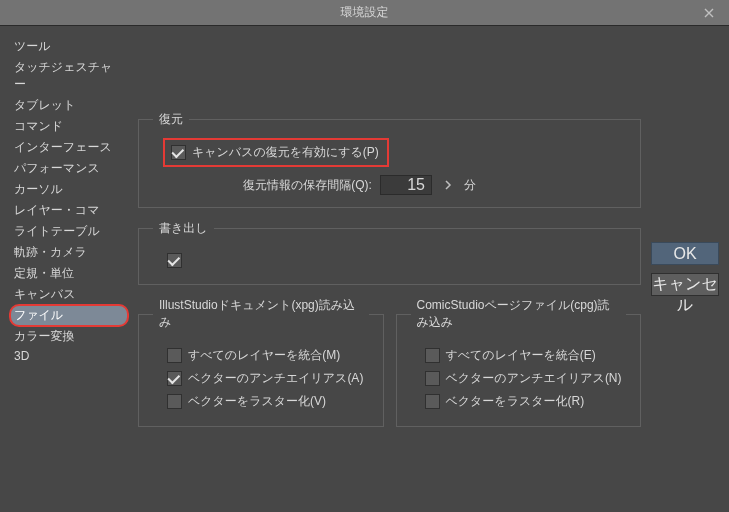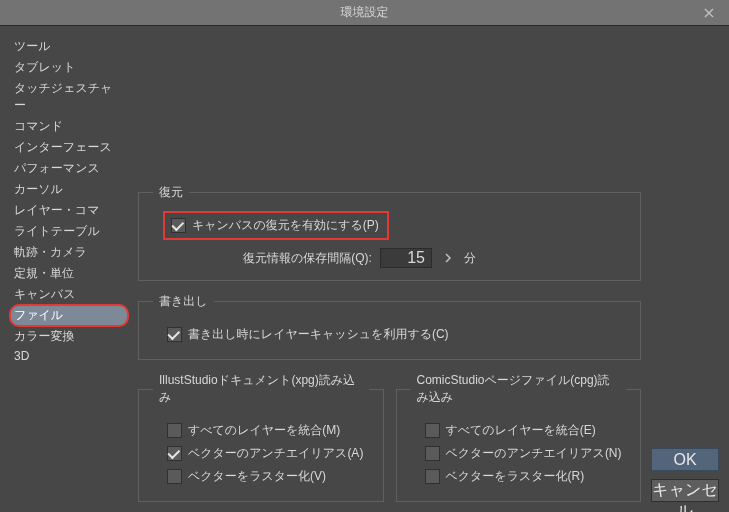--- a/index.html
+++ b/index.html
@@ -34,21 +34,21 @@
     color: #d8d8d8;
   }
   .side-item.selected {
     background: #7d8997; color: #fff; border-radius: 9px;
   }
   .side-item.highlight {
     outline: 2px solid #e43a35; outline-offset: -1px;
   }
   .content {
     flex: 1; display: flex; gap: 10px;
-    align-items: flex-end;
+    align-items: center;
   }
   .panels { flex: 1; display: flex; flex-direction: column; gap: 12px; }
   .btncol { width: 68px; display: flex; flex-direction: column; gap: 8px; }
   .dlg-btn {
     height: 23px; border: 1px solid #2f2f2f;
     background: #5e5e5e; color: #e8e8e8;
     font-size: 16px; cursor: pointer;
   }
   .dlg-btn.primary { background: #52657a; border-color: #3a4a5b; }
 
@@ -100,22 +100,22 @@
   <div class="titlebar-close">
     <svg width="10" height="10" viewBox="0 0 10 10">
         <path d="M1 1 L9 9 M9 1 L1 9" stroke="#c0c0c0" stroke-width="1.4"></path>
       </svg>
   </div>
 </div>
 
 <div class="body-wrap">
   <div class="sidebar" id="sidebar">
       <div class="side-item">ツール</div>
+      <div class="side-item">タッチジェスチャー</div>
       <div class="side-item">タブレット</div>
-      <div class="side-item">タッチジェスチャー</div>
       <div class="side-item">コマンド</div>
       <div class="side-item">インターフェース</div>
       <div class="side-item">パフォーマンス</div>
       <div class="side-item">カーソル</div>
       <div class="side-item">レイヤー・コマ</div>
       <div class="side-item">ライトテーブル</div>
       <div class="side-item">軌跡・カメラ</div>
       <div class="side-item">定規・単位</div>
       <div class="side-item">キャンバス</div>
       <div class="side-item selected highlight">ファイル</div>
@@ -141,21 +141,20 @@
               </svg>
           </div>
           <span>分</span>
         </div>
       </fieldset>
 
       <fieldset>
         <legend>書き出し</legend>
         <div class="checkrow">
           <div class="checkbox checked"></div>
-          <span class="check-label">書き出し時にレイヤーキャッシュを利用する(C)</span>
         </div>
       </fieldset>
 
       <div class="two-col">
         <fieldset>
           <legend>IllustStudioドキュメント(xpg)読み込み</legend>
           <div class="checkrow">
             <div class="checkbox"></div>
             <span class="check-label">すべてのレイヤーを統合(M)</span>
           </div>

